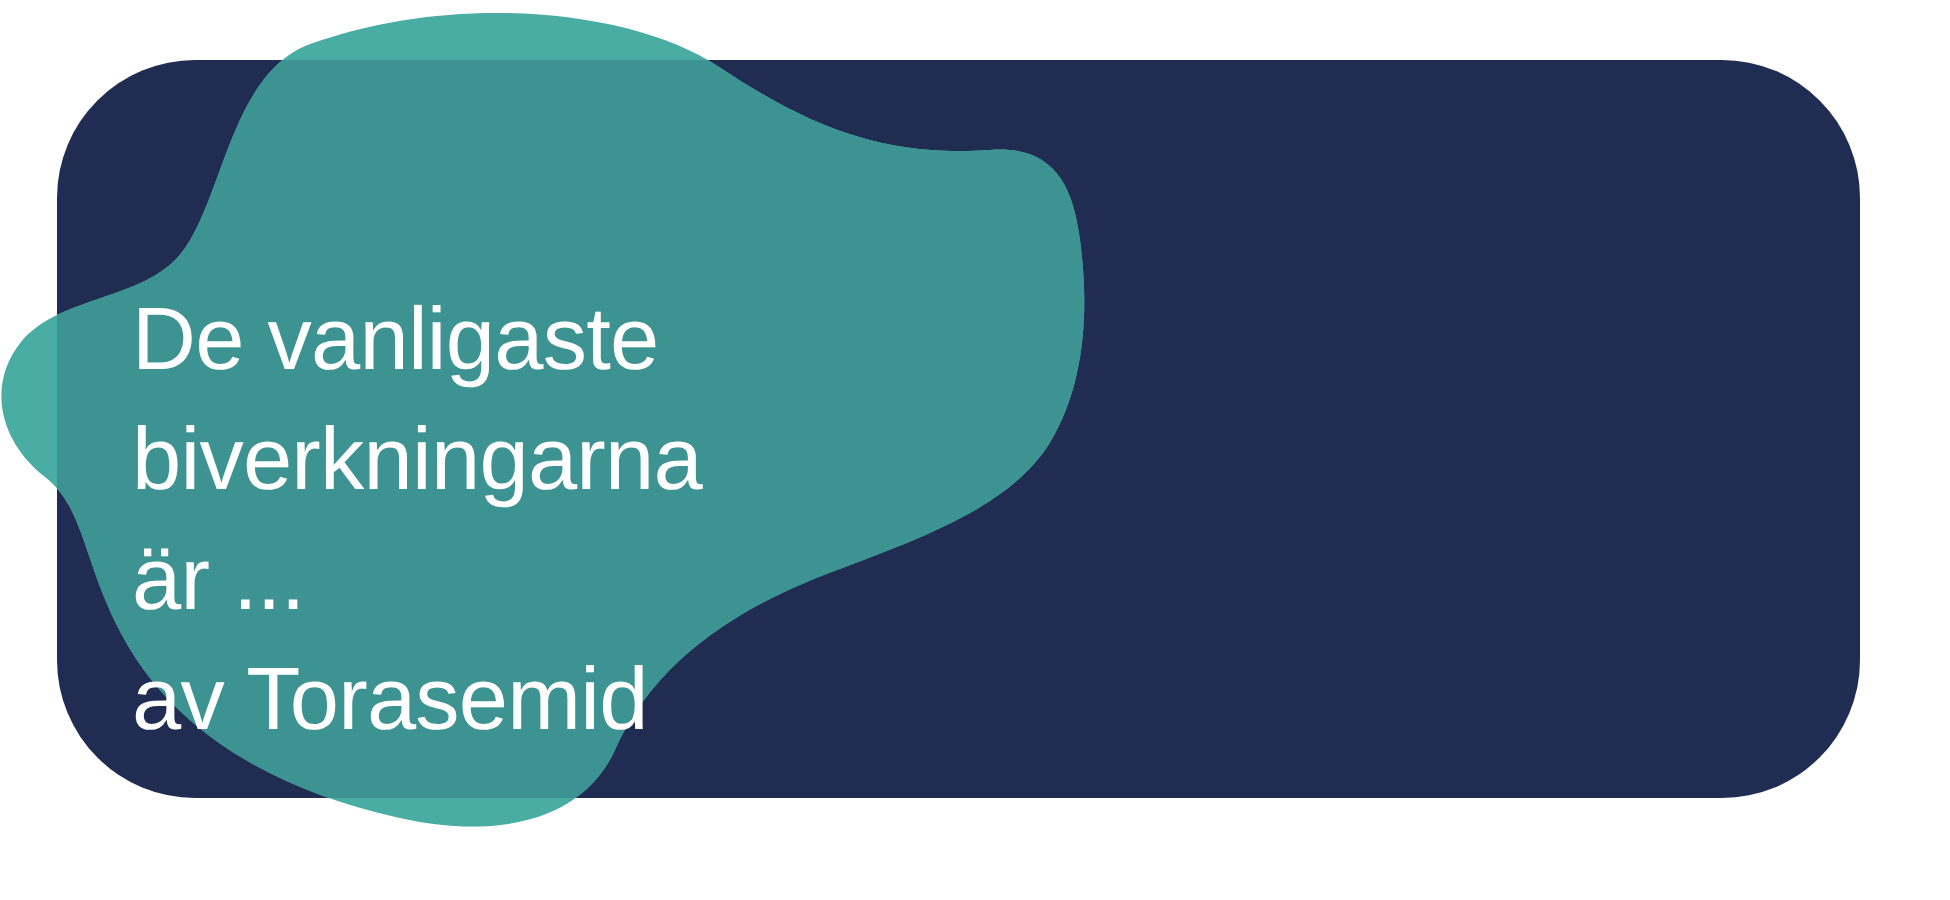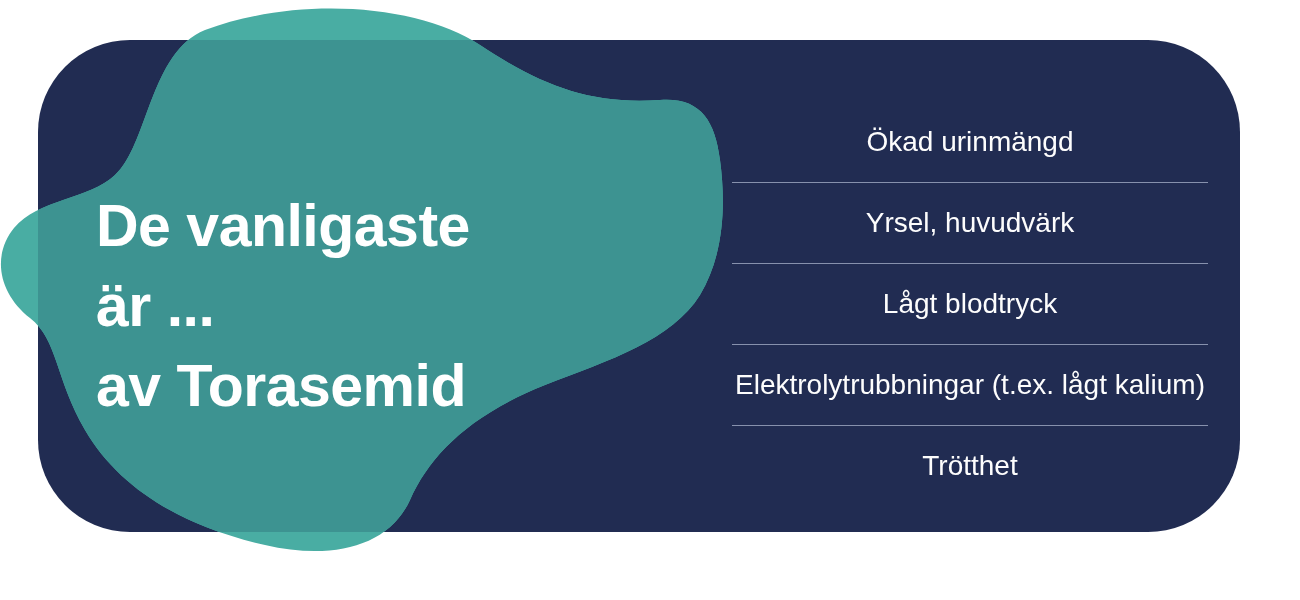--- a/index.html
+++ b/index.html
@@ -39,27 +39,27 @@
     top: 0;
     width: 1300px;
     height: 600px;
     z-index: 2;
     pointer-events: none;
   }
 
   
   .headline {
     position: absolute;
-    left: 96px;
+    left: 88px;
     top: 146px;
     z-index: 4;
     width: 600px;
     color: #ffffff;
     font-size: 59px;
-    font-weight: bold;
+    font-weight: normal;
     line-height: 80px;
     letter-spacing: -0.5px;
   }
   .headline .hl-line {
     display: block;
     white-space: nowrap;
   }
 
   
   .side-list {
@@ -120,29 +120,19 @@
 
     <use href="#blobPath" fill="#49ada3"></use>
 
     <g clip-path="url(#cardClip)">
       <use href="#blobPath" fill="#3d9391"></use>
     </g>
   </svg>
 
   <h1 class="headline">
     <span class="hl-line">De vanligaste</span>
+    <span class="hl-line">biverkningarna</span>
     <span class="hl-line">är ...</span>
     <span class="hl-line">av Torasemid</span>
   </h1>
 
-  <div class="side-list">
-    <div class="side-list-item">Ökad urinmängd</div>
-    <div class="side-divider"></div>
-    <div class="side-list-item">Yrsel, huvudvärk</div>
-    <div class="side-divider"></div>
-    <div class="side-list-item">Lågt blodtryck</div>
-    <div class="side-divider"></div>
-    <div class="side-list-item">Elektrolytrubbningar (t.ex. lågt kalium)</div>
-    <div class="side-divider"></div>
-    <div class="side-list-item">Trötthet</div>
-  </div>
 
 </div>
 
 </body></html>

